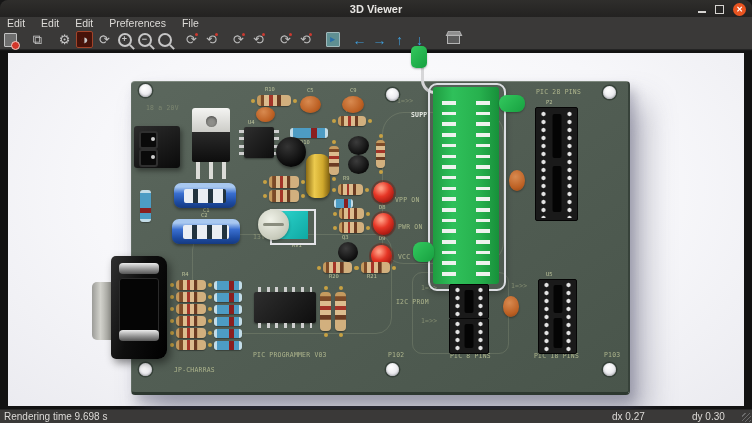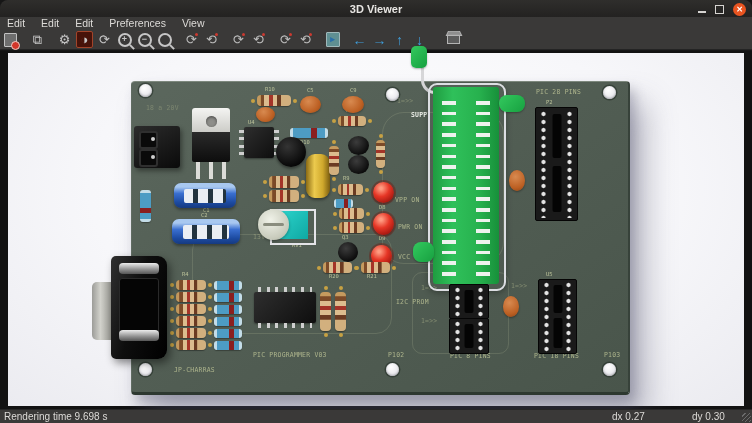--- a/index.html
+++ b/index.html
@@ -158,21 +158,21 @@
     <div class="btn-max"></div>
     <div class="btn-close">✕</div>
   </div>
 </div>
 
 <div class="menubar">
   <span class="menuitem">Edit</span>
   <span class="menuitem">Edit</span>
   <span class="menuitem">Edit</span>
   <span class="menuitem">Preferences</span>
-  <span class="menuitem">View</span>
+  <span class="menuitem">File</span>
 </div>
 
 <div class="toolbar">
   <div class="ti">
       <div class="reload-ic"></div>
     </div>
   <div class="gap"></div>
   <div class="ti">
       <span>⧉</span>
     </div>

